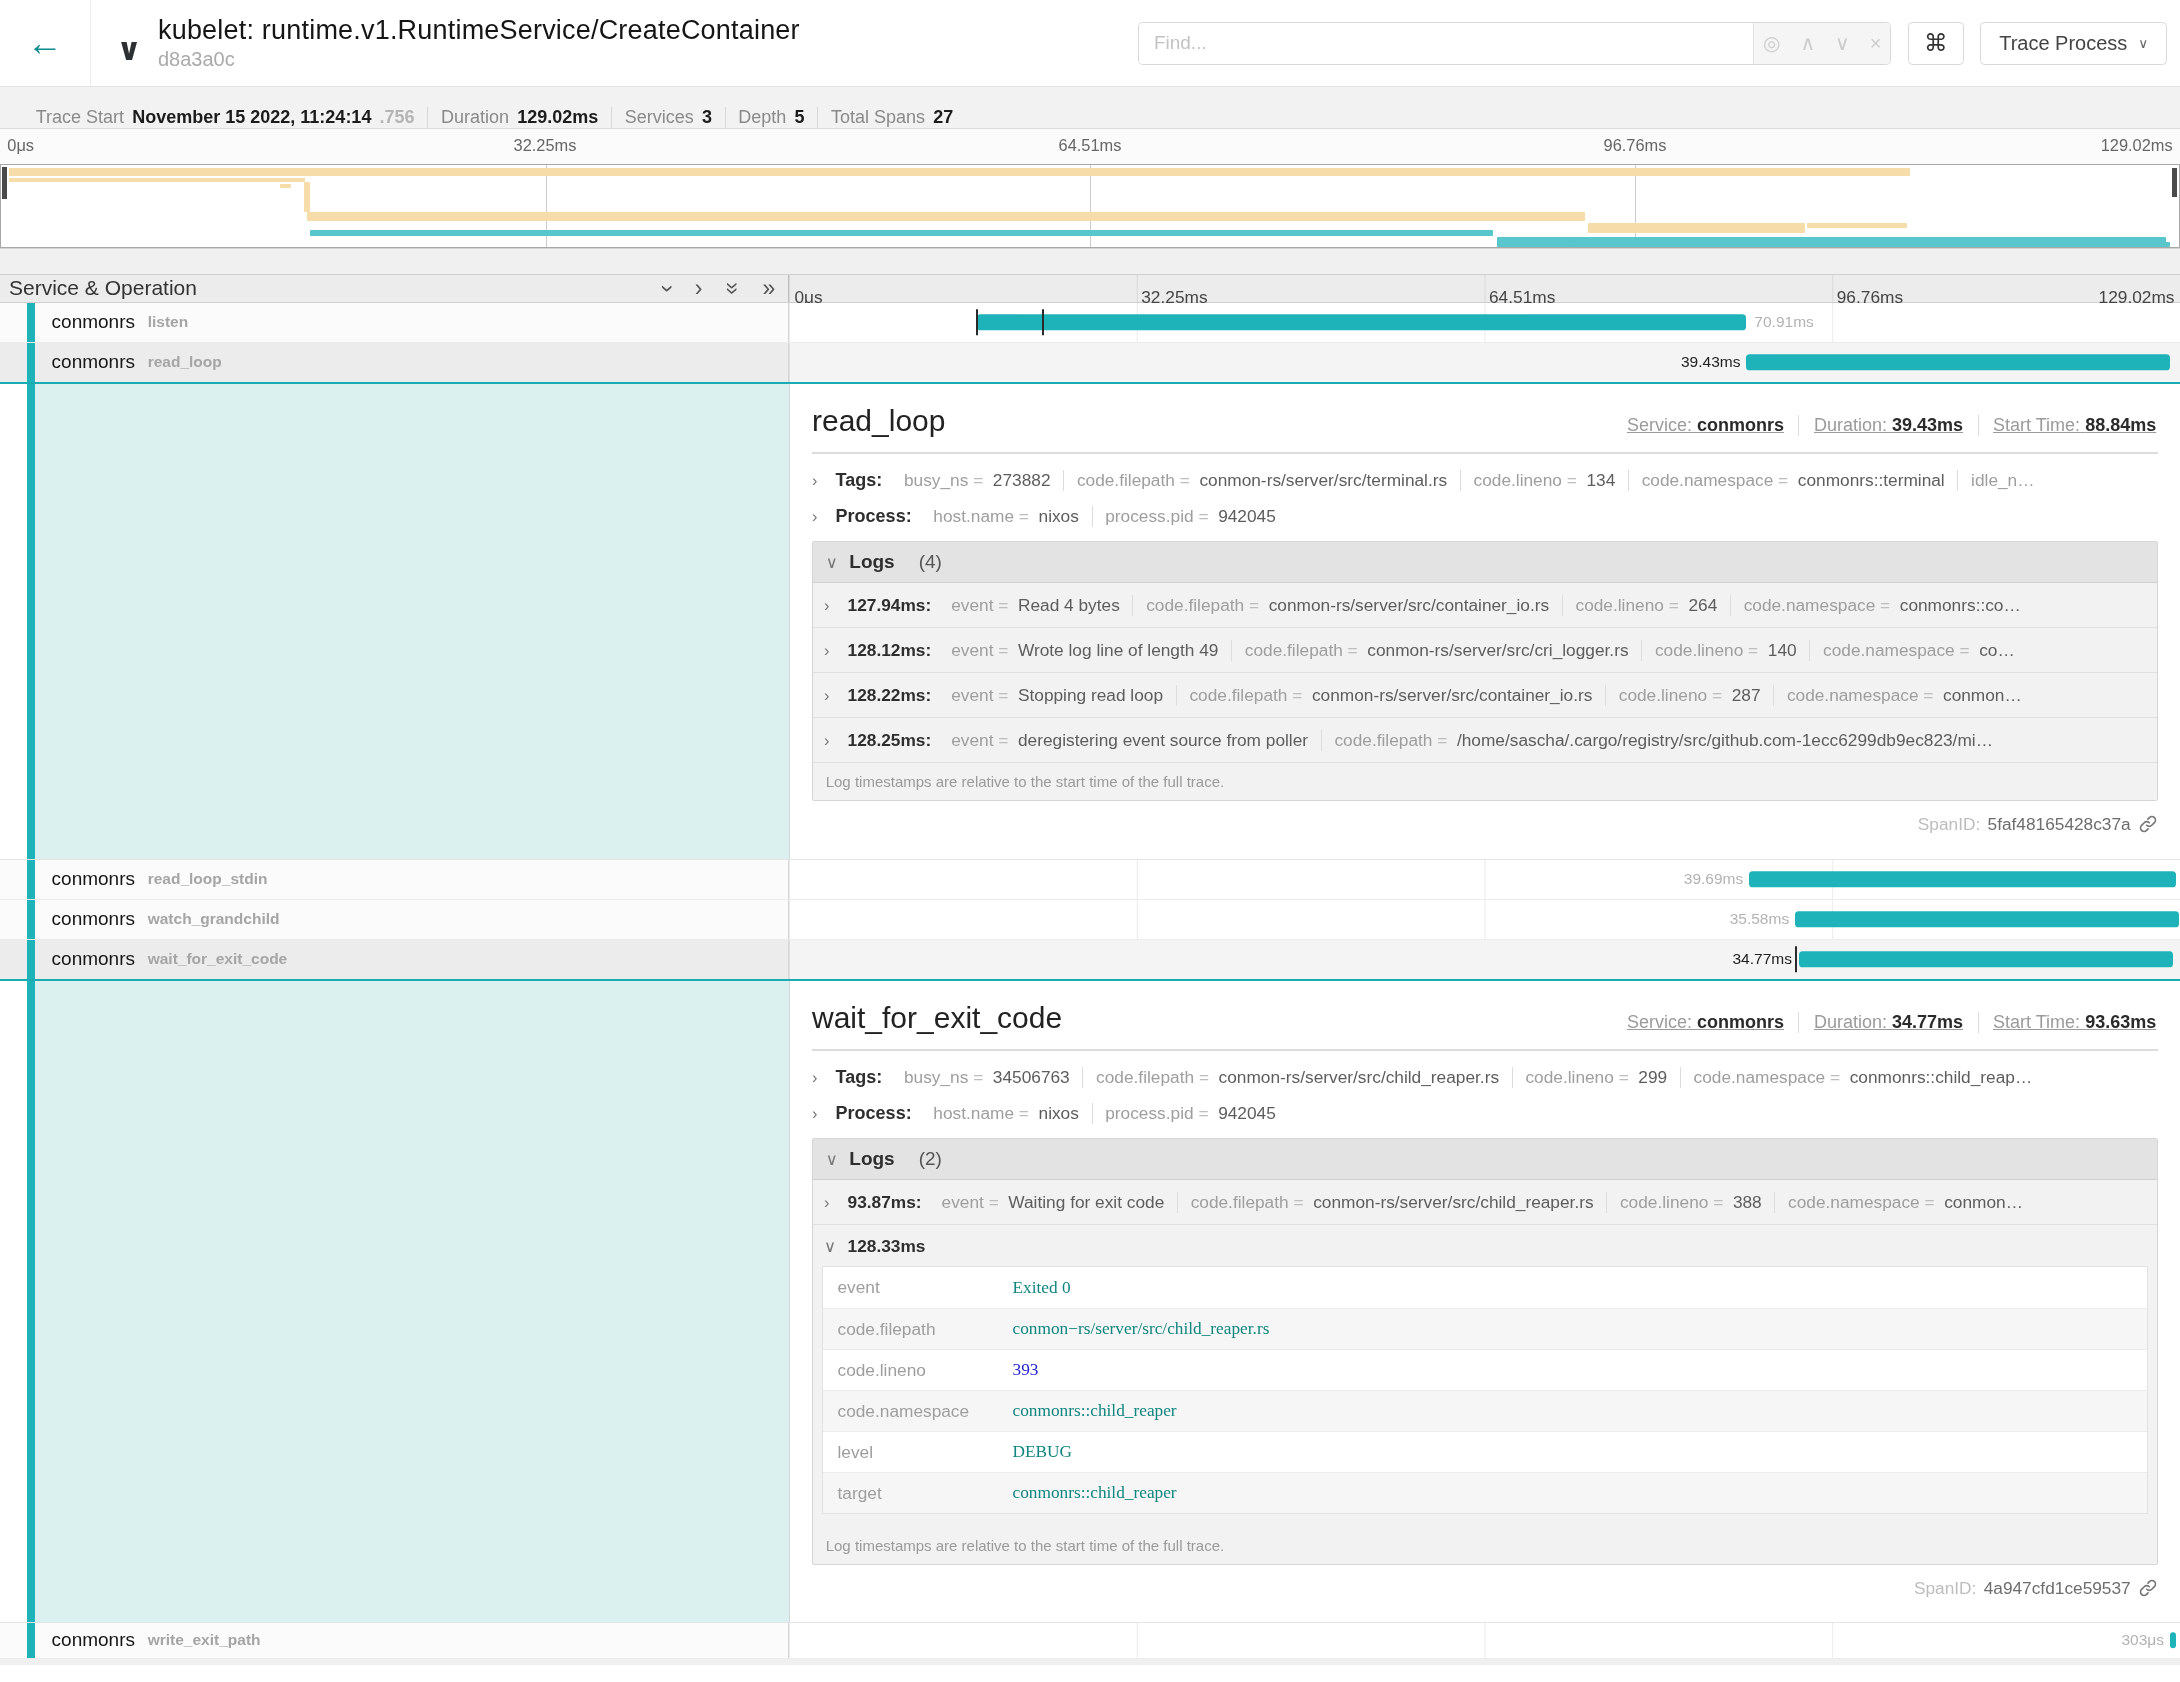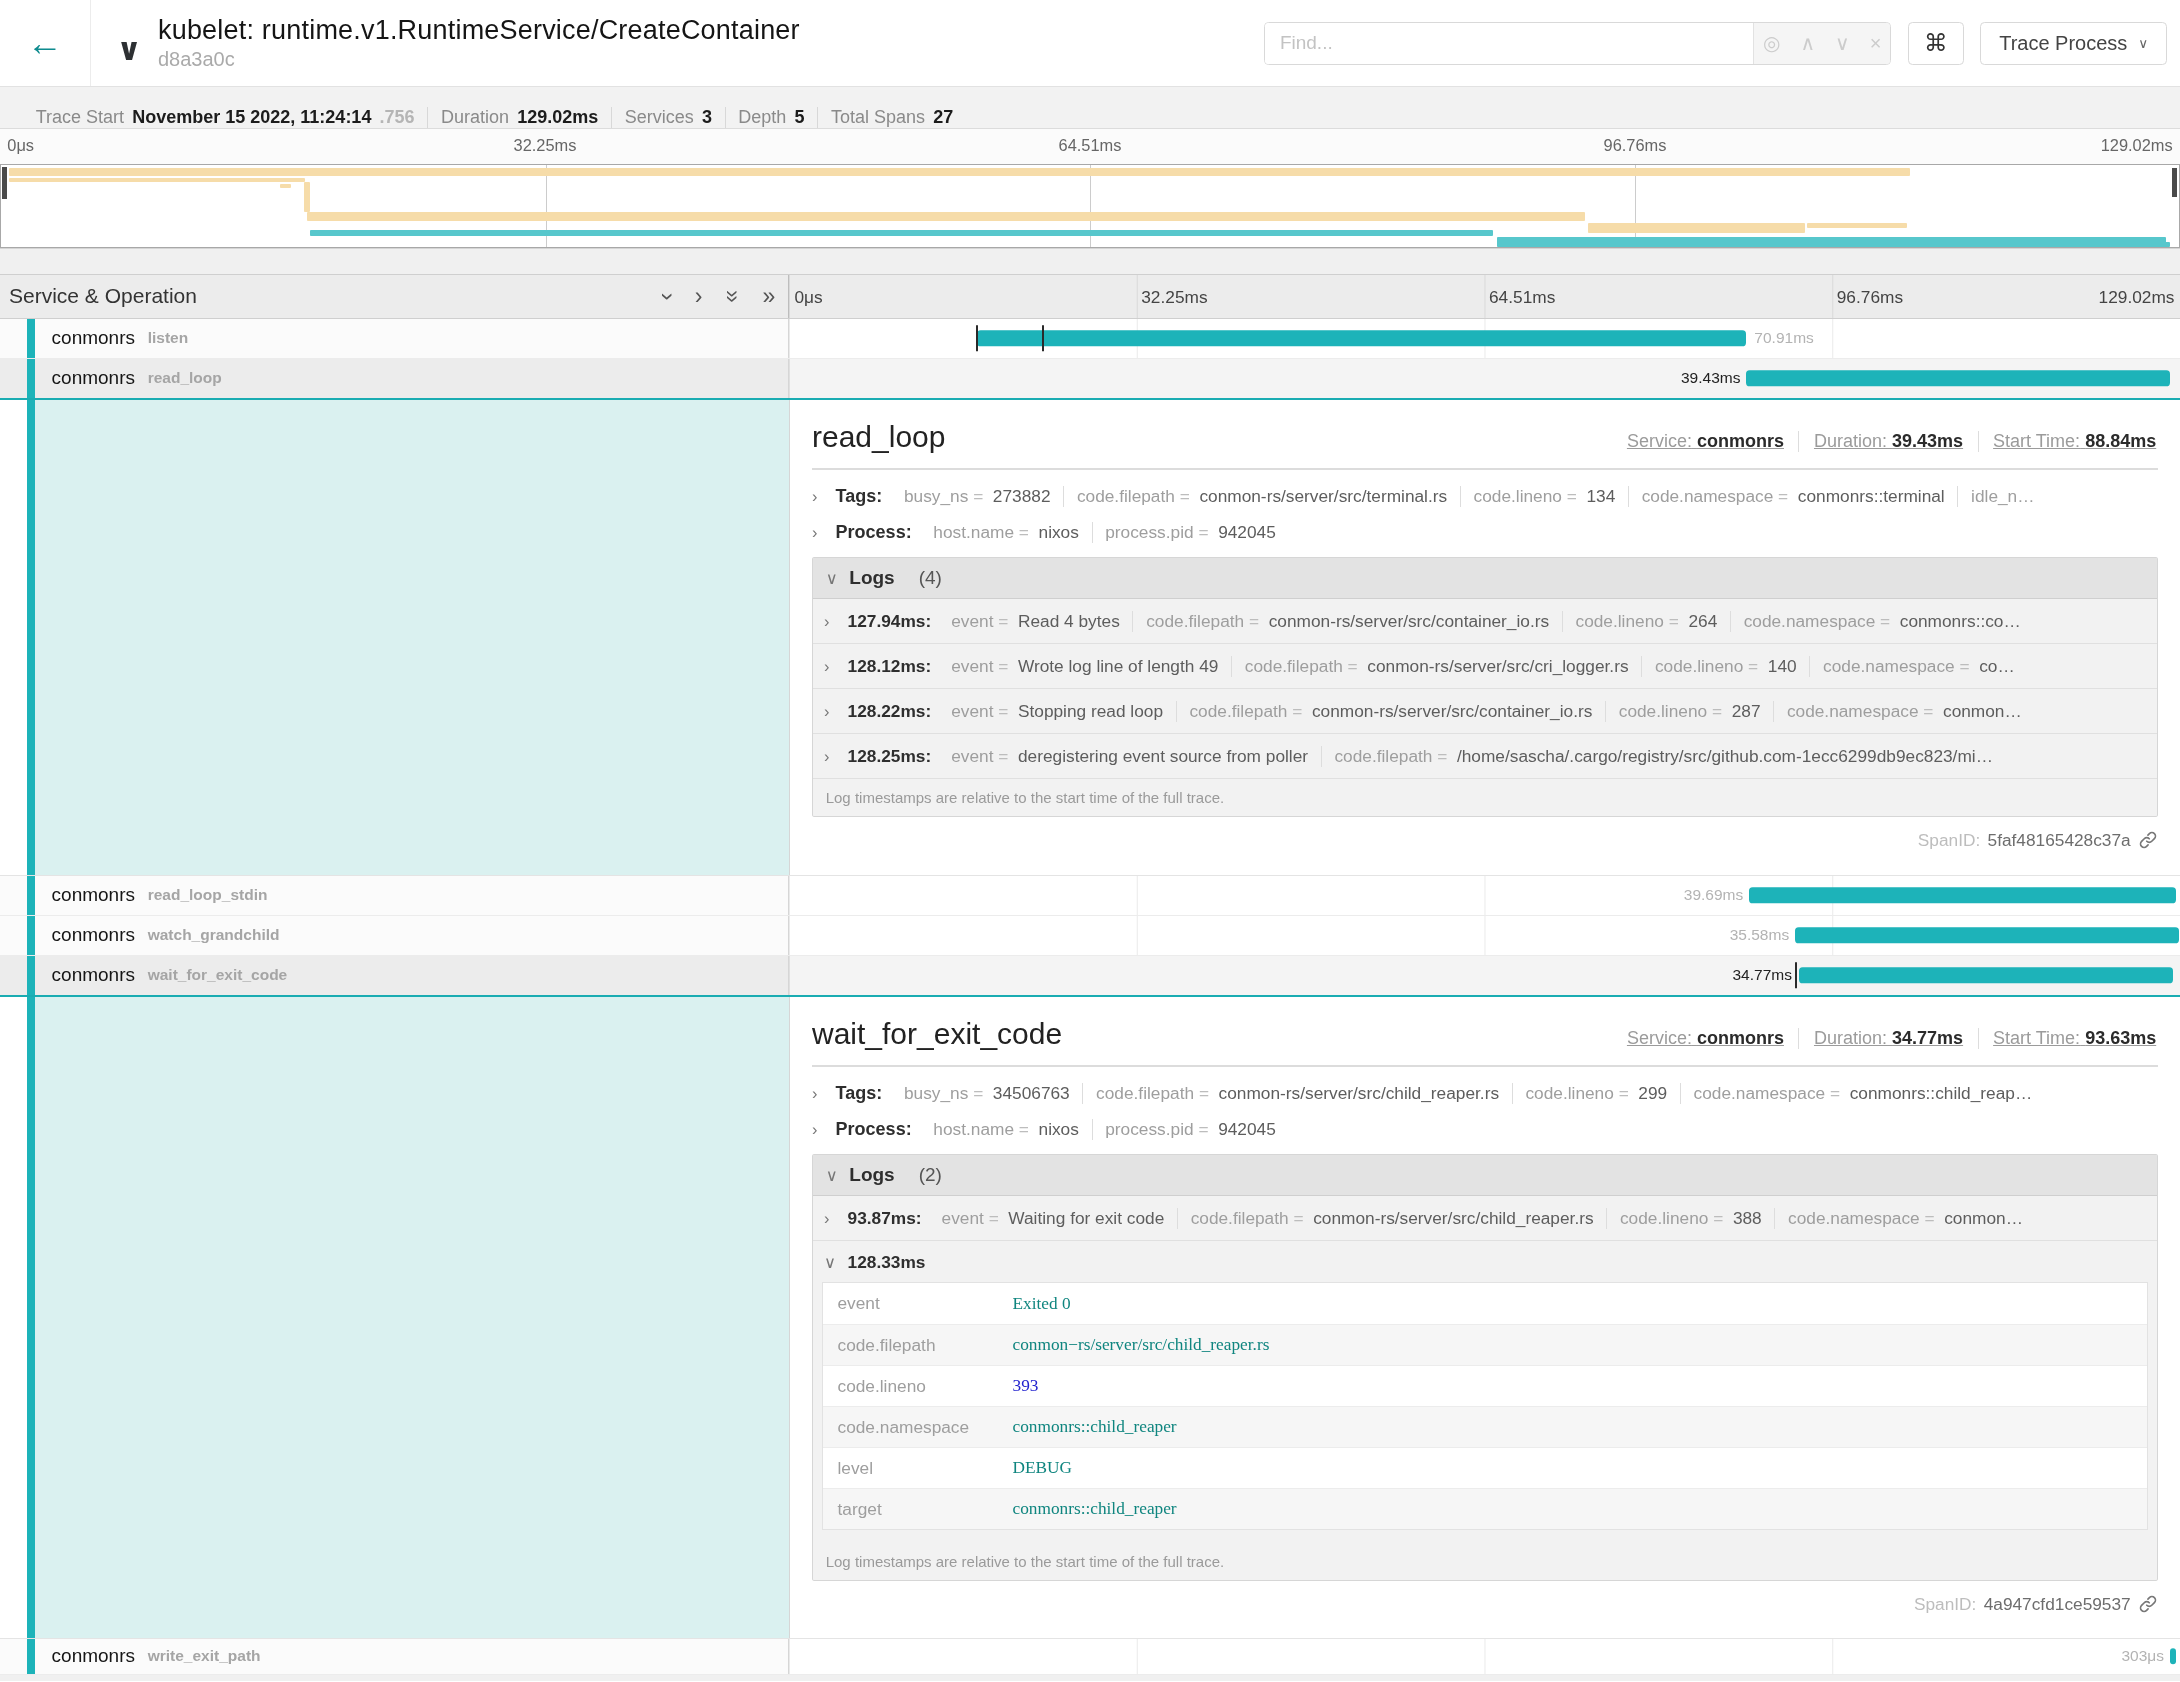--- a/index.html
+++ b/index.html
@@ -9,21 +9,21 @@
 
   
   .topbar { height:87px; border-bottom:0.9px solid #e2e2e2; display:flex; align-items:center; background:#fff; }
   .back-btn { width:91px; height:100%; display:flex; align-items:center; justify-content:center;
               font-size:36px; color:#0e8b8f; border-right:0.9px solid #ececec; cursor:pointer; }
   .collapse-all { font-size:31px; font-weight:bold; color:#2d3033; margin:12.7px 9px 0 25.5px; cursor:pointer; }
   .title-wrap { margin-left:7.3px; }
   .trace-title { font-size:27px; color:#151515; letter-spacing:0.2px; }
   .trace-id { font-size:20px; color:#aaa; margin-top:1.8px; }
   .topbar-right { margin-left:auto; display:flex; align-items:center; gap:16.4px; padding-right:12.7px; }
-  .findbox { display:flex; height:43px; border:0.9px solid #d9d9d9; border-radius:4.5px; overflow:hidden; width:627px; }
+  .findbox { display:flex; height:43px; border:0.9px solid #d9d9d9; border-radius:4.5px; overflow:hidden; width:753px; }
   .find-input { border:none; outline:none; flex:1; padding:0 14.5px; font-size:19px; color:#444; background:#fff; }
   .find-input::placeholder { color:#c3c3c3; }
   .find-tools { display:flex; align-items:center; background:#f5f5f5; border-left:0.9px solid #e2e2e2; padding:0 9px; gap:20px; }
   .find-tools span { color:#ccc; font-size:20px; cursor:pointer; }
   .sq-btn { height:43px; min-width:56px; border:0.9px solid #d9d9d9; border-radius:4.5px; background:#fff;
             display:flex; align-items:center; justify-content:center; font-size:23.6px; color:#333; cursor:pointer; }
   .dd-btn { height:43px; border:0.9px solid #d9d9d9; border-radius:4.5px; background:#fff; display:flex;
             align-items:center; padding:0 18px; gap:11px; font-size:20px; color:#444; cursor:pointer; }
   .dd-btn .dd-caret { font-size:13.6px; color:#666; }
 
@@ -40,21 +40,21 @@
   .mm-ruler .tick { position:absolute; top:7.3px; }
   .mm-canvas { height:84px; background:#fff; border:0.9px solid #a8a8a8; position:relative; }
   .mm-grid { position:absolute; top:0; bottom:0; width:0.9px; background:#ccc; }
   .mm-bar { position:absolute; border-radius:0.9px; }
   .mm-bar.tan { background:#f6dcא9; background:#f6dca9; }
   .mm-bar.teal { background:#57c7cc; }
   .mm-handle { position:absolute; background:#4a4a4a; }
   .gap-strip { height:25.5px; background:#f0f0f0; border-top:0.9px solid #d5d5d5; }
 
   
-  .tl-header { height:45px; background:#ececec; border-top:0.9px solid #cfcfcf; border-bottom:0.9px solid #cfcfcf; display:flex; }
+  .tl-header { height:29px; background:#ececec; border-top:0.9px solid #cfcfcf; border-bottom:0.9px solid #cfcfcf; display:flex; }
   .tlh-left { width:789px; display:flex; align-items:center; padding:0 12.7px 0 9px; border-right:0.9px solid #bdbdbd; }
   .tlh-title { font-size:21px; color:#333; }
   .tlh-icons { margin-left:auto; display:flex; align-items:center; gap:23.6px; color:#555; font-size:23px; }
   .tlh-icons span { cursor:pointer; display:inline-block; }
   .rot90 { transform:rotate(90deg); }
   .tlh-right { flex:1; position:relative; font-size:17.3px; color:#444;
                background-image:linear-gradient(to right,#d9d9d9 0.9px,transparent 0.9px); background-size:25% 100%; }
   .tlh-right .tick { position:absolute; top:12.7px; }
 
   

